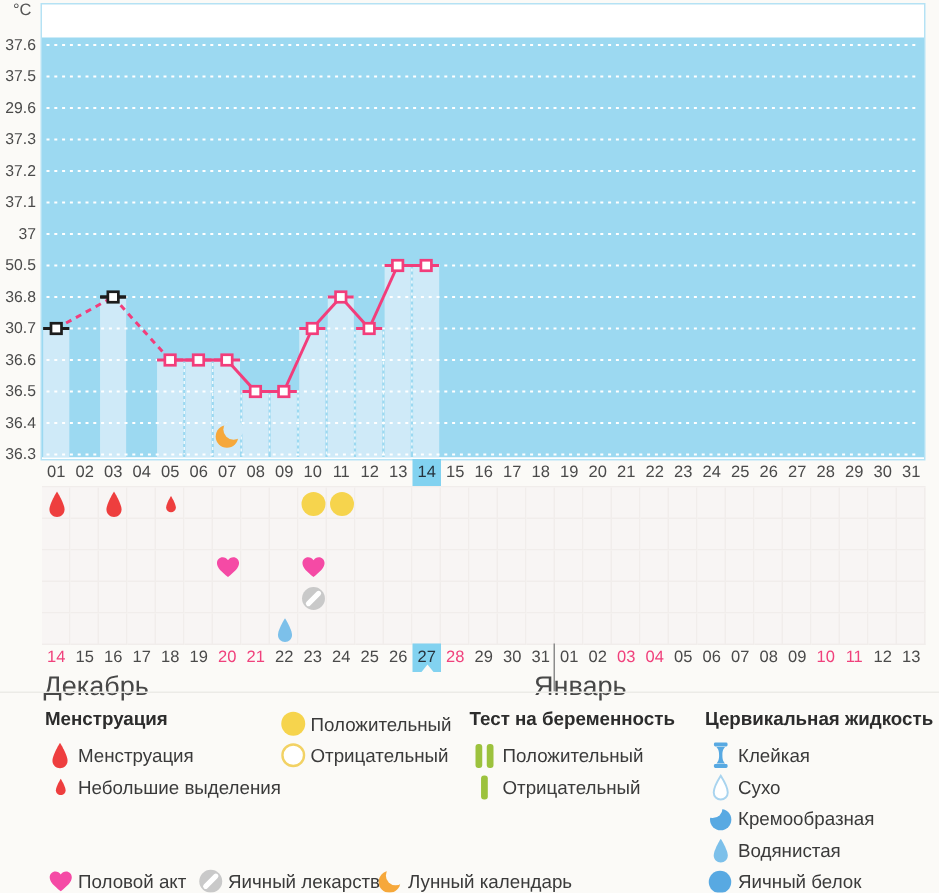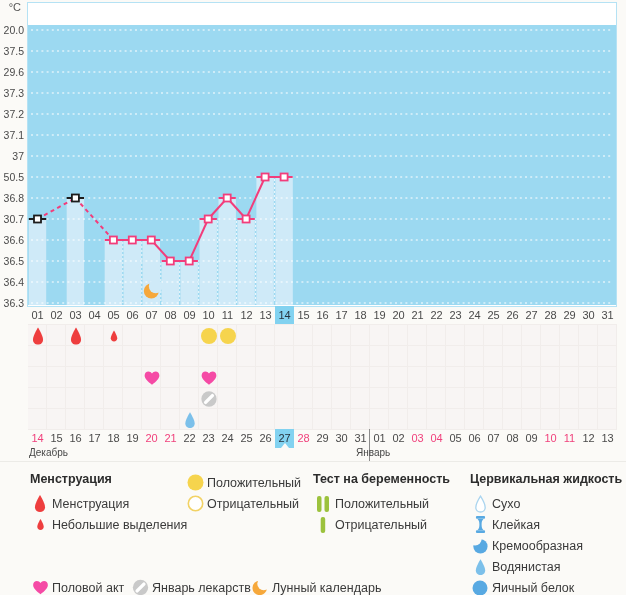--- a/index.html
+++ b/index.html
@@ -23,36 +23,36 @@
   .gicon{position:absolute;transform:translate(-50%,-50%);line-height:0;}
   #date-row{position:absolute;left:28px;top:429px;width:589px;height:19px;}
   .datecell{position:absolute;top:0;height:19px;line-height:19px;text-align:center;
           font-size:11px;color:#4a4a4a;}
   .datecell.weekend{color:#f0417c;}
   .datecell.sel{background:#82d2f0;color:#26323c;}
   .datecell.sel::after{content:"";position:absolute;bottom:0;left:50%;margin-left:-4px;
           border-left:4px solid transparent;border-right:4px solid transparent;
           border-bottom:5px solid #fbfaf7;}
   #month-divider{position:absolute;left:369px;top:429px;width:1px;height:32px;background:#8c8c8c;}
-  .month-label{position:absolute;top:447px;font-size:10px;color:#474747;}
+  .month-label{position:absolute;top:447px;font-size:18px;color:#474747;}
   #month-dec{left:29px;} #month-jan{left:356px;}
   #legend-sep{position:absolute;left:0;top:461px;width:626px;height:1px;background:#ecebe7;}
   .lcol{position:absolute;top:472px;}
   .lhead{font-size:12.5px;font-weight:bold;color:#2c2c2c;height:14px;margin-bottom:7px;}
   .litem{height:21px;display:flex;align-items:center;font-size:12.5px;color:#3a3a3a;}
   .licon{width:20px;display:flex;justify-content:center;margin-right:2px;line-height:0;}
   .lfoot{position:absolute;top:577px;height:21px;display:flex;align-items:center;
           font-size:12.5px;color:#3a3a3a;}
 </style>
 </head>
 <body>
 
 <div id="unit-label">°С</div>
 <div id="y-axis">
-    <div class="ylabel" style="top:23px">20.0</div>
+    <div class="ylabel" style="top:23px">37.6</div>
     <div class="ylabel" style="top:44px">37.5</div>
     <div class="ylabel" style="top:65px">29.6</div>
     <div class="ylabel" style="top:86px">37.3</div>
     <div class="ylabel" style="top:107px">37.2</div>
     <div class="ylabel" style="top:128px">37.1</div>
     <div class="ylabel" style="top:149px">37</div>
     <div class="ylabel" style="top:170px">50.5</div>
     <div class="ylabel" style="top:191px">36.8</div>
     <div class="ylabel" style="top:212px">30.7</div>
     <div class="ylabel" style="top:233px">36.6</div>
@@ -453,35 +453,35 @@
             <rect x="4.7" y="1" width="4.5" height="16" rx="2" fill="#9cc23d"></rect>
           </svg>
         </span>
         <span>Отрицательный</span>
       </div>
     </div>
     <div class="lcol" style="left:470px">
       <div class="lhead">Цервикальная жидкость</div>
       <div class="litem">
         <span class="licon">
-          <svg width="13" height="18" viewBox="0 0 20 27">
-            <path d="M10 1.5C10 1.5 2.8 12.9 2.8 18.7C2.8 22.8 6 25.8 10 25.8C14 25.8 17.2 22.8 17.2 18.7C17.2 12.9 10 1.5 10 1.5Z" fill="#fff" stroke="#a9d4ef" stroke-width="2"></path>
-          </svg>
-        </span>
-        <span>Сухо</span>
-      </div>
-      <div class="litem">
-        <span class="licon">
           <svg width="13" height="19" viewBox="0 0 20 28">
             <rect x="3" y="1" width="14" height="4" rx="1.5" fill="#58a9e2"></rect>
             <rect x="3" y="23" width="14" height="4" rx="1.5" fill="#58a9e2"></rect>
             <path d="M5.5 5.5h9c-2.2 2.4-2.8 4.2-2.8 8.5s.6 6.1 2.8 8.5h-9c2.2-2.4 2.8-4.2 2.8-8.5s-.6-6.1-2.8-8.5z" fill="#58a9e2"></path>
           </svg>
         </span>
         <span>Клейкая</span>
+      </div>
+      <div class="litem">
+        <span class="licon">
+          <svg width="13" height="18" viewBox="0 0 20 27">
+            <path d="M10 1.5C10 1.5 2.8 12.9 2.8 18.7C2.8 22.8 6 25.8 10 25.8C14 25.8 17.2 22.8 17.2 18.7C17.2 12.9 10 1.5 10 1.5Z" fill="#fff" stroke="#a9d4ef" stroke-width="2"></path>
+          </svg>
+        </span>
+        <span>Сухо</span>
       </div>
       <div class="litem">
         <span class="licon">
           <svg width="16" height="17" viewBox="0 0 18 19">
             <circle cx="9.5" cy="10.5" r="8" fill="#58a9e2"></circle>
             <circle cx="3.5" cy="2" r="7.4" fill="#fbfaf7"></circle>
           </svg>
         </span>
         <span>Кремообразная</span>
       </div>
@@ -510,21 +510,21 @@
       </span>
       <span>Половой акт</span>
     </div>
     <div class="lfoot" style="left:130px">
       <span class="licon">
         <svg width="17" height="17" viewBox="0 0 20 20">
           <circle cx="10" cy="10" r="9" fill="#c9c9c9"></circle>
           <line x1="6" y1="14" x2="14" y2="6" stroke="#ffffff" stroke-width="4" stroke-linecap="round"></line>
         </svg>
       </span>
-      <span>Январь лекарств</span>
+      <span>Яичный лекарств</span>
     </div>
     <div class="lfoot" style="left:250px">
       <span class="licon">
         <svg width="17" height="17" viewBox="0 0 20 20">
           <circle cx="9" cy="10.5" r="8.5" fill="#f6a83b"></circle>
           <circle cx="13.8" cy="5.6" r="7.6" fill="#fbfaf7"></circle>
         </svg>
       </span>
       <span>Лунный календарь</span>
     </div>

